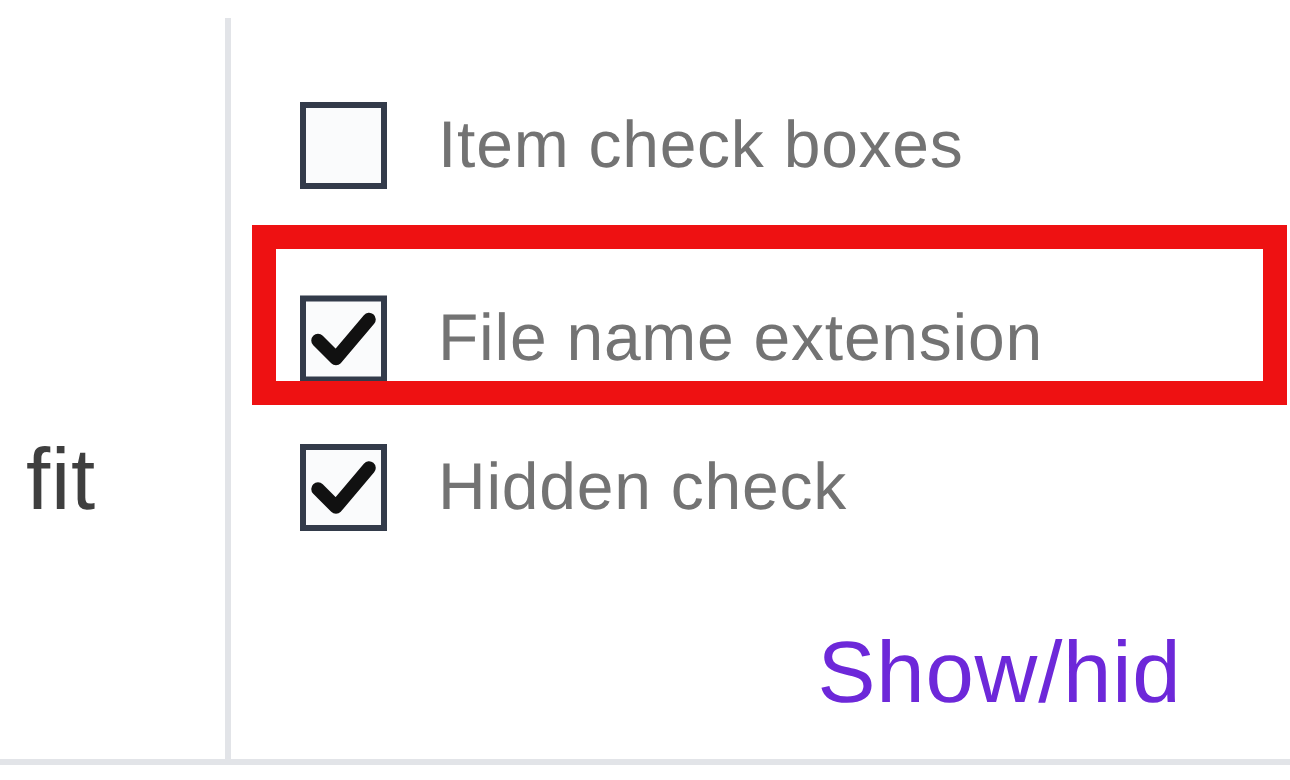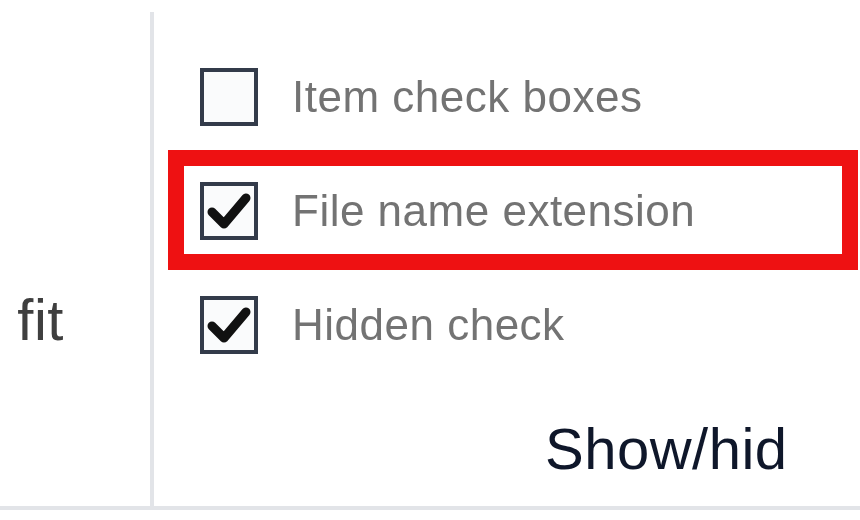--- a/index.html
+++ b/index.html
@@ -52,21 +52,21 @@
 
   
   .check-row {
     position: absolute;
     display: flex;
     align-items: center;
     gap: 34px;
     height: 78px;
   }
   .row-1 { left: 200px; top: 58px; }
-  .row-2 { left: 200px; top: 172px; }
+  .row-2 { left: 200px; top: 187px; }
   .row-3 { left: 200px; top: 286px; }
 
   .check-label {
     font-size: 44px;
     color: #737373;
     white-space: nowrap;
     letter-spacing: 0.5px;
   }
 
   
@@ -105,21 +105,21 @@
     box-sizing: border-box;
     pointer-events: none;
   }
 
   
   .group-name {
     position: absolute;
     left: 545px;
     top: 415px;
     font-size: 58px;
-    color: #0f172a;
+    color: #6d28d9;
     white-space: nowrap;
     letter-spacing: 0.5px;
   }
 </style>
 </head>
 <body>
 
 <div class="ribbon-area">
 
   <div class="prev-group-label">o fit</div>

